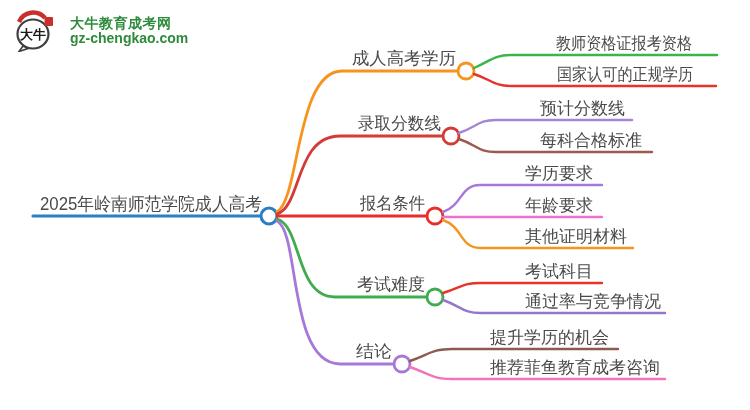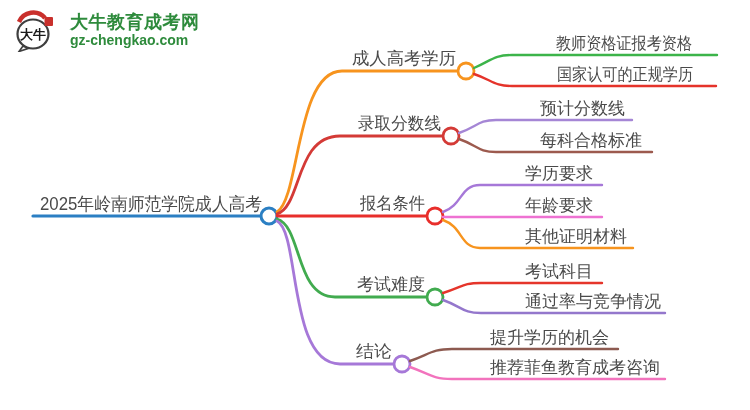--- a/index.html
+++ b/index.html
@@ -7,21 +7,21 @@
          font-family:"Liberation Sans","DejaVu Sans",sans-serif;}
   svg{display:block;}
   .map path{fill:none;stroke-linecap:round;}
   .map circle{fill:#ffffff;}
   .map text{fill:#4a4a4a;}
   .root-label{font-size:18px;}
   .branch-label{font-size:17px;}
   .child-label{font-size:17px;}
   .logo{position:absolute;left:14px;top:10px;display:flex;align-items:center;gap:16px;}
   .logo-text{display:flex;flex-direction:column;line-height:1.1;}
-  .logo-name{color:#2e8b3c;font-weight:bold;font-size:18px;letter-spacing:0.5px;}
+  .logo-name{color:#2e8b3c;font-weight:bold;font-size:14px;letter-spacing:0.5px;}
   .logo-url{color:#2e8b3c;font-weight:bold;font-size:14px;}
 </style>
 </head>
 <body>
 
 <div class="stage">
 
   <div class="logo">
     <svg width="40" height="42" viewBox="0 0 40 42">
       <path d="M5,12 A 15.5 15.5 0 0 1 31,8" stroke="#c9302c" stroke-width="4.5" fill="none"></path>

